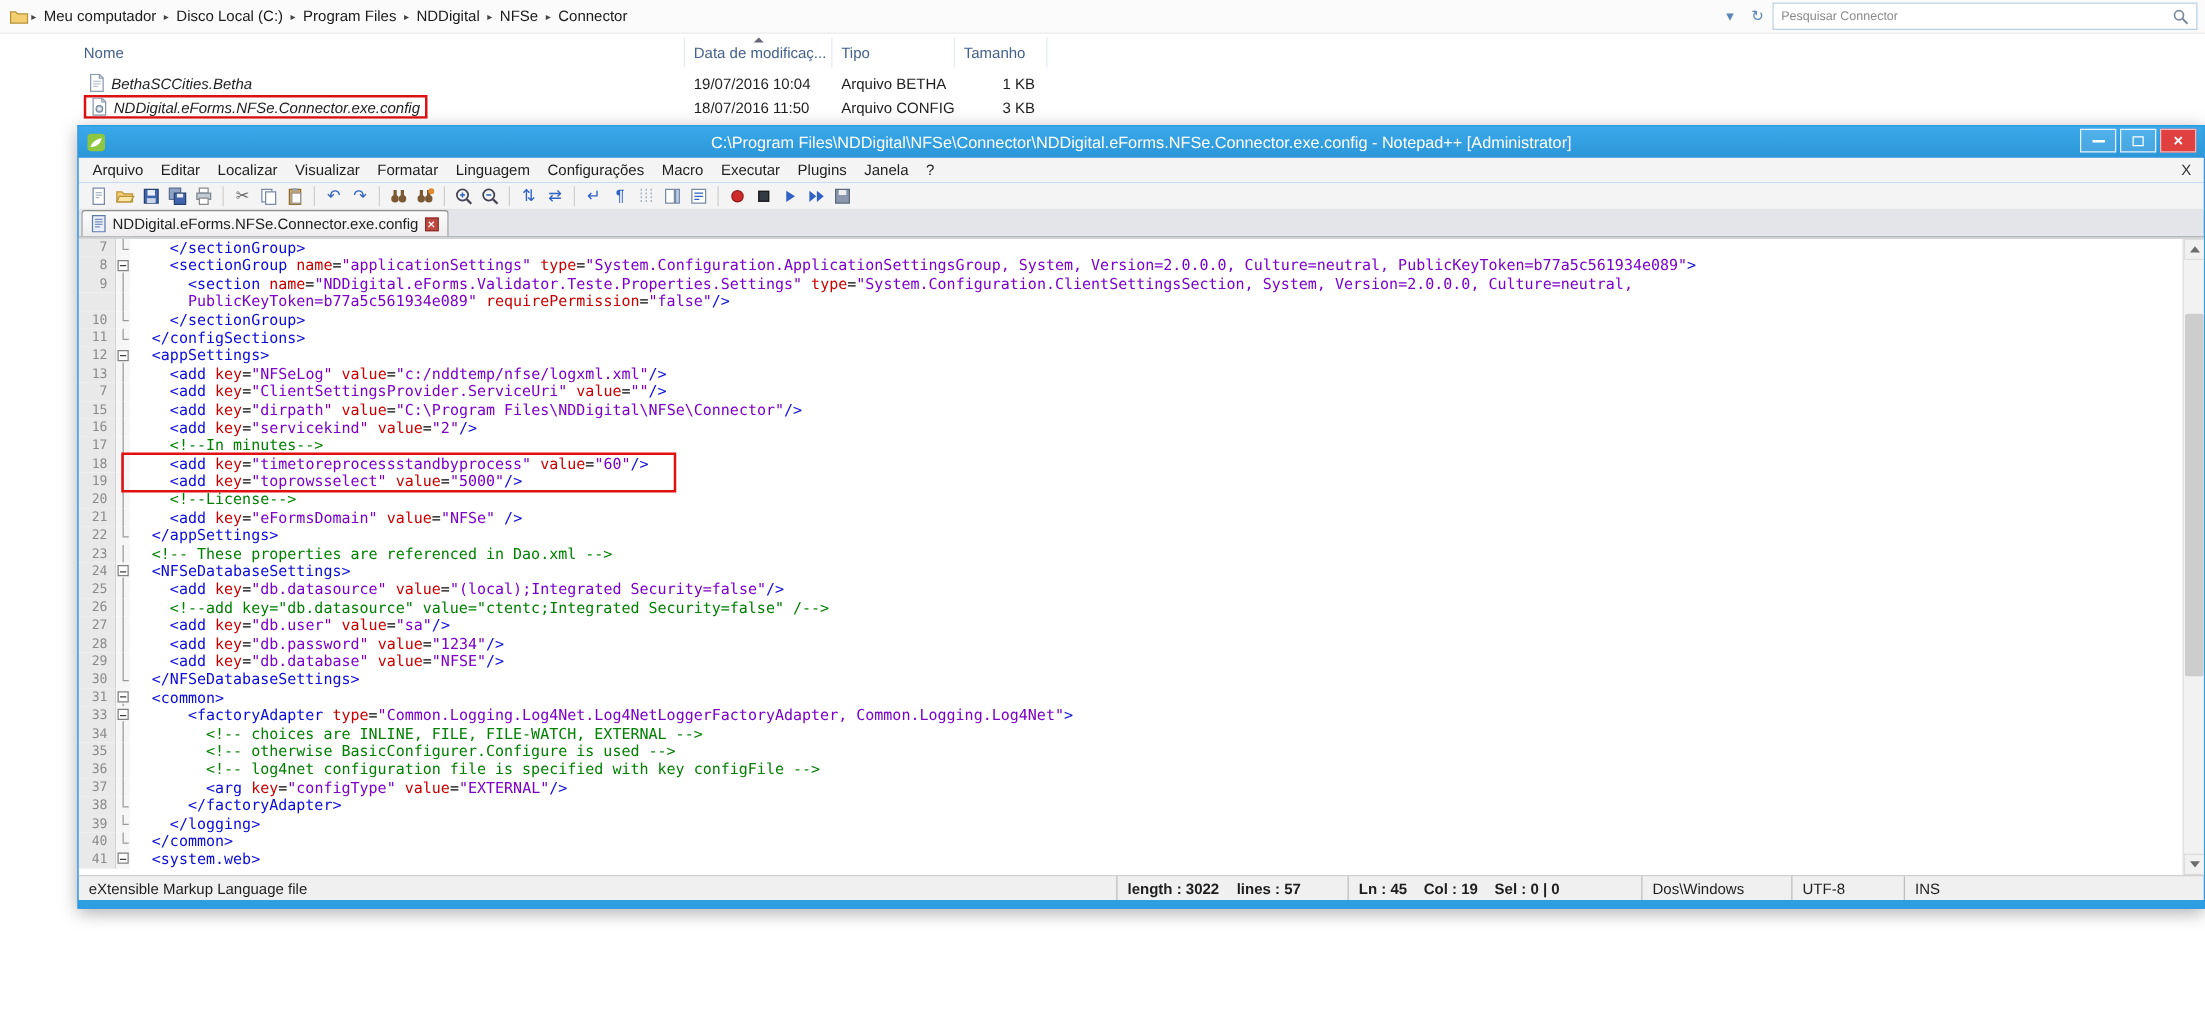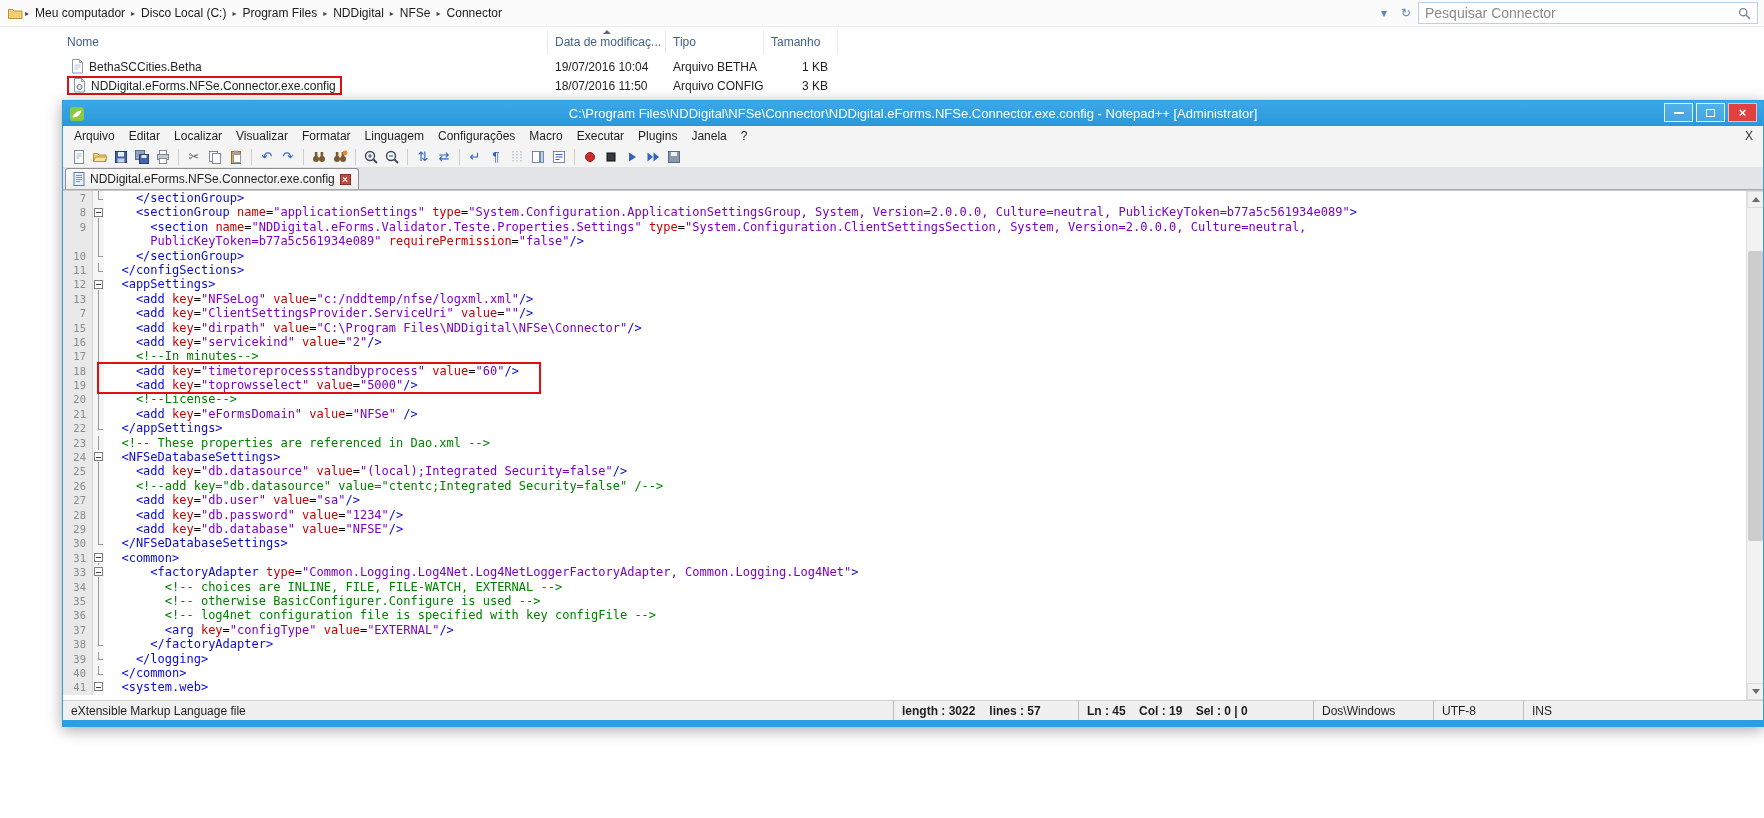--- a/index.html
+++ b/index.html
@@ -9,39 +9,39 @@
   
   .explorer{position:absolute;inset:0;background:#fff;}
   .addr-bar{position:absolute;top:0;left:0;right:0;height:27px;background:#fbfbfb;border-bottom:1px solid #ececec;display:flex;align-items:center;padding:0 4px;}
   .bc-icon{display:flex;align-items:center;margin-left:4px;}
   .breadcrumb{display:flex;align-items:center;font-size:12px;color:#1a1a1a;}
   .crumb{padding:3px 4px;cursor:default;}
   .crumb-sep{color:#444;font-size:8px;padding:0 2px;}
   .addr-spacer{flex:1;}
   .addr-ctrl{color:#5a87b8;font-size:12px;padding:0 7px;cursor:default;}
   .search-box{width:340px;height:22px;border:1px solid #b9cfe4;background:#fff;display:flex;align-items:center;margin-right:2px;}
-  .search-box input{flex:1;border:none;outline:none;font-size:14px;color:#4d7c0f;padding:0 6px;font-family:"Liberation Sans",sans-serif;}
+  .search-box input{flex:1;border:none;outline:none;font-size:10px;color:#4d7c0f;padding:0 6px;font-family:"Liberation Sans",sans-serif;}
   .search-box input::placeholder{color:#8a8a8a;}
   .search-ic{padding:0 6px;display:flex;align-items:center;}
 
   .list-header{position:absolute;top:30px;left:60px;height:24px;display:flex;font-size:12px;color:#43618c;}
   .hcol{position:relative;display:flex;align-items:center;padding-left:7px;border-right:1px solid #e4ebf3;}
   .hcol-0{width:488px;}
   .hcol-1{width:118px;}
   .hcol-2{width:98px;}
   .hcol-3{width:74px;}
   .sort-arrow{position:absolute;top:0;left:50%;margin-left:-4px;width:0;height:0;border-left:4px solid transparent;border-right:4px solid transparent;border-bottom:4px solid #667;}
   .file-list{position:absolute;top:57px;left:60px;right:0;font-size:12px;color:#1e1e1e;}
   .file-row{display:flex;height:19px;align-items:center;}
   .fcol{padding-left:7px;overflow:hidden;white-space:nowrap;}
   .fcol.c0{width:488px;display:flex;align-items:center;}
   .fcol.c1{width:118px;}
   .fcol.c2{width:98px;}
   .fcol.c3{width:74px;text-align:right;padding-right:10px;}
-  .name-box{display:inline-flex;align-items:center;gap:5px;padding:1px 4px;}
+  .name-box{display:inline-flex;align-items:center;gap:5px;padding:1px 4px;font-style:italic;}
   .name-box.hl{border:2px solid #dd1111;padding:0 4px;}
   .file-ic{display:flex;align-items:center;}
 
   
   .npp{position:absolute;left:62px;top:100px;width:1702px;height:627px;border:1px solid #2d9fe0;background:#3b82f6;display:flex;flex-direction:column;box-shadow:0 3px 14px rgba(0,0,0,.35);}
   .np-title{position:relative;height:25px;background:linear-gradient(#3aa8ea,#2b97d8);flex:none;display:flex;align-items:center;}
   .np-title-text{position:absolute;left:0;right:0;text-align:center;color:#fff;font-size:13px;white-space:nowrap;overflow:hidden;}
   .np-app-icon{margin-left:6px;z-index:2;display:flex;}
   .np-caption{position:absolute;right:6px;top:2px;display:flex;gap:3px;z-index:2;}
   .cap-btn{width:29px;height:19px;border:1px solid rgba(255,255,255,.85);background:rgba(255,255,255,.12);display:flex;align-items:center;justify-content:center;}

